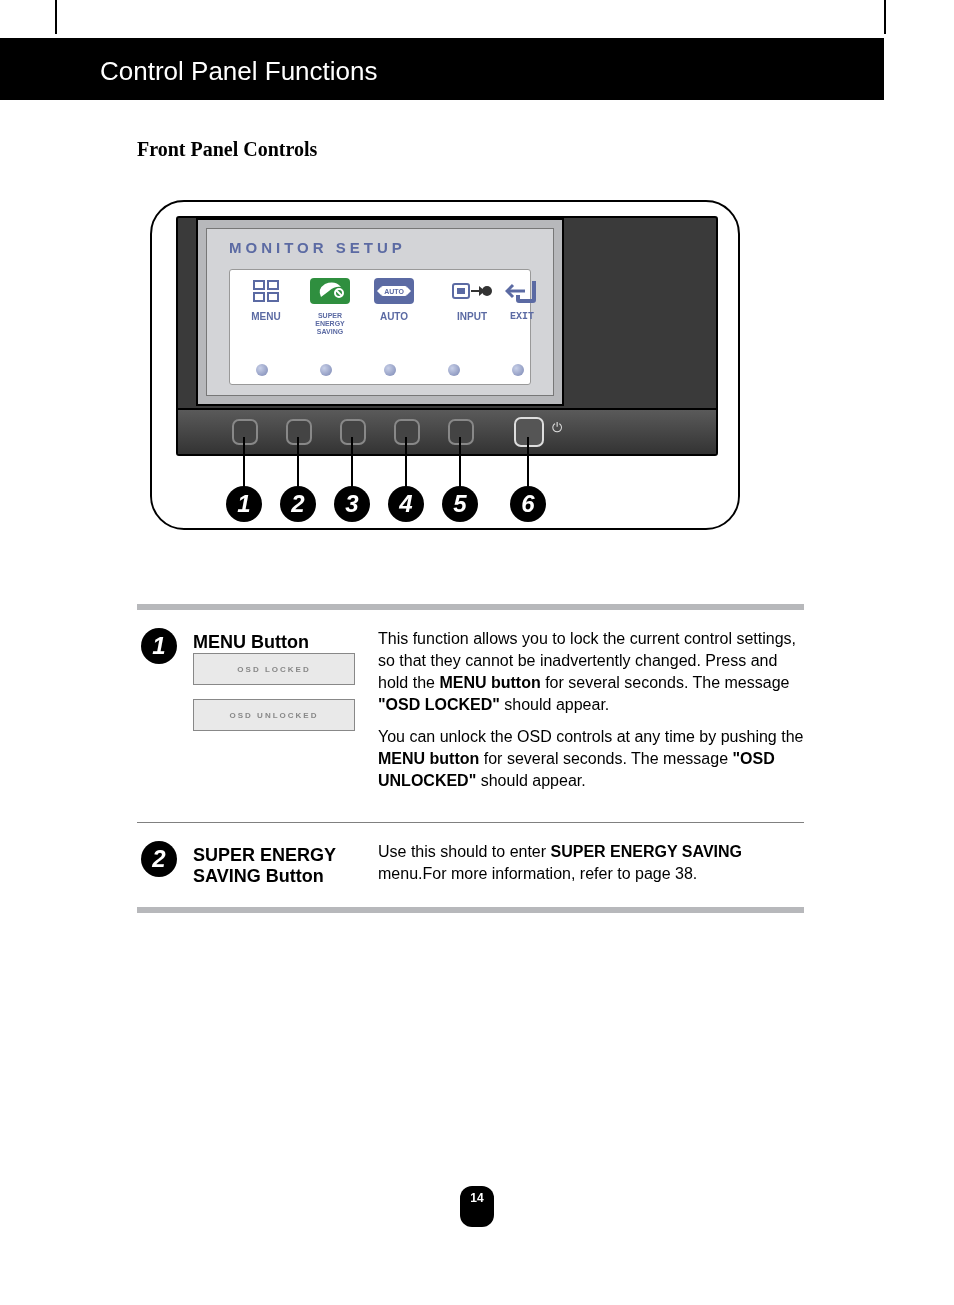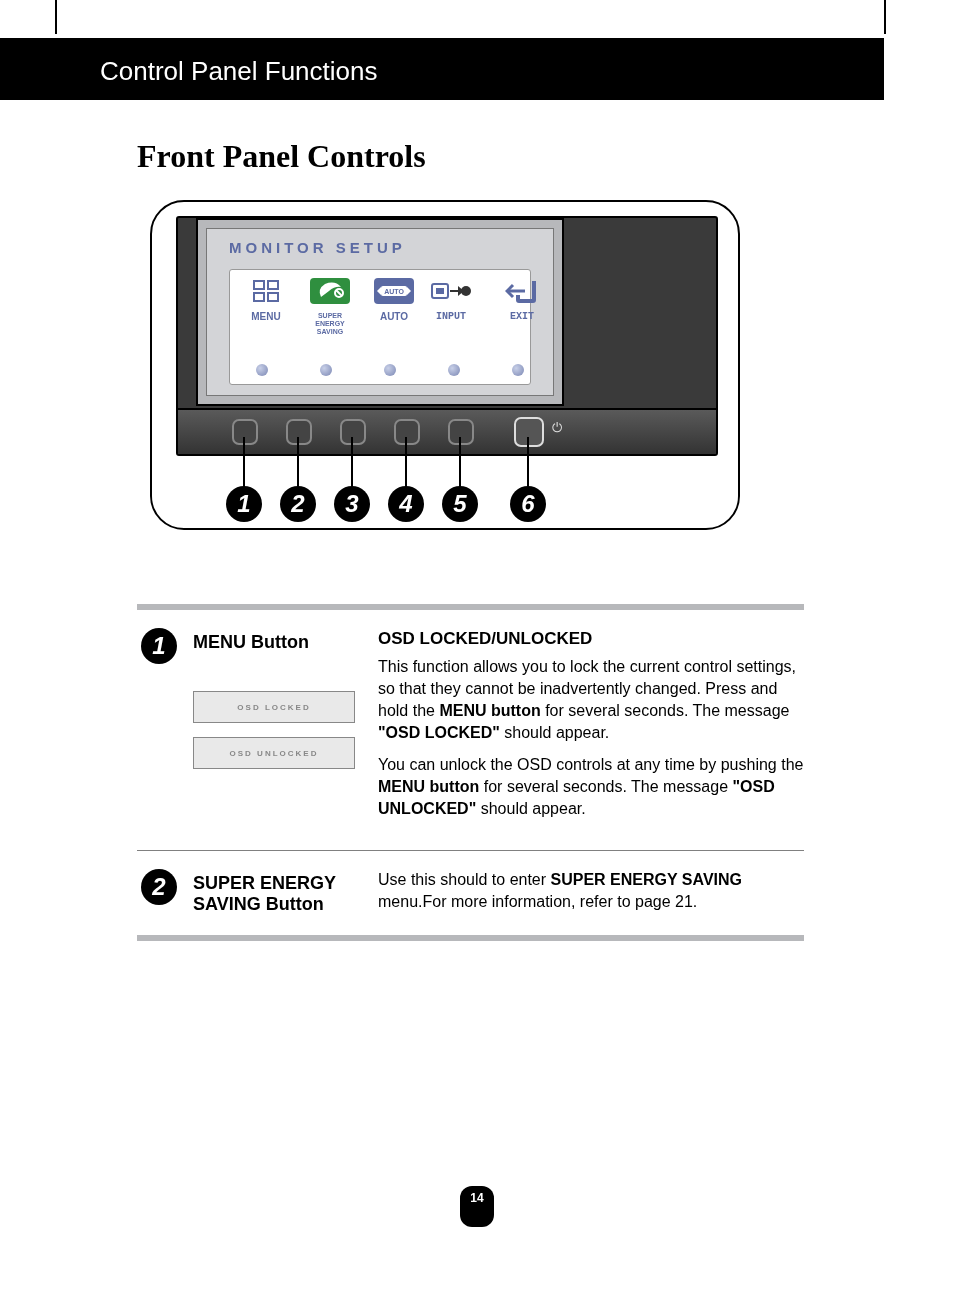--- a/index.html
+++ b/index.html
@@ -6,35 +6,35 @@
   html, body { width: 954px; height: 1305px; font-family: Arial, Helvetica, sans-serif; background: #fff; color: #000; }
   .page { position: relative; width: 954px; height: 1305px; }
   
   .crop-v { position: absolute; top: 0; width: 2px; height: 34px; background: #000; }
   .crop-v.left { left: 55px; }
   .crop-v.right { left: 884px; }
 
   .header-bar { position: absolute; left: 0; top: 38px; width: 884px; height: 62px; background: #000; color: #fff; }
   .header-title { position: absolute; left: 100px; top: 18px; font-size: 26px; font-weight: 400; }
 
-  .section-title { position: absolute; left: 137px; top: 138px; font-family: Georgia, 'Times New Roman', serif; font-size: 32px; font-weight: bold; color: #000; }
+  .section-title { position: absolute; left: 137px; top: 138px; font-family: Georgia, 'Times New Roman', serif; font-size: 20px; font-weight: bold; color: #000; }
 
   
   .illus { position: absolute; left: 150px; top: 200px; width: 590px; height: 330px; border: 2px solid #000; border-radius: 34px; background: #fff; }
   .monitor-body { position: absolute; left: 24px; top: 14px; right: 20px; height: 240px; background: #3a3a3a; border: 2px solid #000; border-radius: 3px; }
   .screen-outer { position: absolute; left: 18px; top: 0; width: 368px; height: 188px; background: #b7b8bb; border: 2px solid #000; }
   .screen-inner { position: absolute; left: 8px; top: 8px; right: 8px; bottom: 8px; background: #d3d4d7; border: 1px solid #777; }
   .screen-title { position: absolute; left: 22px; top: 10px; font-size: 15px; font-weight: bold; letter-spacing: 4px; color: #5b6aa3; }
 
   .icon-row { position: absolute; left: 22px; top: 40px; right: 22px; height: 116px; background: #fff; border: 1px solid #999; border-radius: 3px; }
   .icon-cell { position: absolute; top: 6px; width: 60px; text-align: center; }
   .icon-cell.c1 { left: 6px; }
   .icon-cell.c2 { left: 70px; }
   .icon-cell.c3 { left: 134px; }
-  .icon-cell.c4 { left: 191px; font-family: Liberation Mono, monospace; }
+  .icon-cell.c4 { left: 212px; }
   .icon-cell.c5 { left: 262px; font-family: Liberation Mono, monospace; }
   .icon-box { width: 42px; height: 30px; margin: 0 auto 6px; display: flex; align-items: center; justify-content: center; }
   .label-sm { font-size: 10px; font-weight: bold; color: #5b6aa3; line-height: 10px; }
   .label-xs { font-size: 7px; font-weight: bold; color: #5b6aa3; line-height: 8px; }
 
   .dot-row { position: absolute; left: 0; right: 0; bottom: 6px; height: 14px; }
   .dot { position: absolute; width: 12px; height: 12px; border-radius: 50%; background: radial-gradient(circle at 35% 35%, #c8d0e8, #7a86b3); }
   .dot.d1 { left: 26px; }
   .dot.d2 { left: 90px; }
   .dot.d3 { left: 154px; }
@@ -73,21 +73,21 @@
   .thin-rule { height: 1px; background: #808080; margin: 0; }
   .row { display: flex; padding: 18px 0 20px; }
   .num-col { width: 56px; }
   .name-col { width: 185px; padding-right: 16px; }
   .desc-col { flex: 1; font-size: 16px; line-height: 22px; }
   .num-badge { width: 36px; height: 36px; border-radius: 50%; background: #000; color: #fff; font-size: 24px; font-weight: bold; font-style: italic; text-align: center; line-height: 36px; margin-left: 4px; }
   .name-title { font-size: 18px; font-weight: bold; margin-top: 4px; }
   .desc-heading { font-weight: bold; font-size: 17px; margin-bottom: 6px; }
   .desc-para { margin-bottom: 10px; }
 
-  .osd-imgs { margin-top: 38px; }
+  .osd-imgs { }
   .osd-box { width: 162px; height: 32px; background: #e9e9e9; border: 1px solid #888; text-align: center; line-height: 32px; font-size: 8px; font-weight: bold; letter-spacing: 2px; color: #888; margin-bottom: 14px; }
 
   .page-num { position: absolute; left: 50%; bottom: 78px; transform: translateX(-50%); width: 34px; height: 41px; background: #000; color: #fff; border-radius: 12px; text-align: center; line-height: 24px; font-size: 12px; font-weight: bold; }
 
   
   svg { display: block; }
 </style>
 </head>
 <body>
 <div class="page">
@@ -210,37 +210,36 @@
       <div class="num-badge">1</div>
     </div>
     <div class="name-col">
       <div class="name-title">MENU Button</div>
       <div class="osd-imgs">
         <div class="osd-box">OSD LOCKED</div>
         <div class="osd-box">OSD UNLOCKED</div>
       </div>
     </div>
     <div class="desc-col">
-      <div class="desc-heading">OSD LOCKED/UNLOCKED</div>
       <div class="desc-para"><span>This function allows you to lock the current control settings, so that they cannot be inadvertently changed. Press and hold the </span><b>MENU button</b><span> for several seconds. The message </span><b>"OSD LOCKED"</b><span> should appear.</span></div>
       <div class="desc-para"><span>You can unlock the OSD controls at any time by pushing the </span><b>MENU button</b><span> for several seconds. The message </span><b>"OSD UNLOCKED"</b><span> should appear.</span></div>
     </div>
   </div>
 
   <div class="thin-rule"></div>
 
   <div class="row">
     <div class="num-col">
       <div class="num-badge">2</div>
     </div>
     <div class="name-col">
       <div class="name-title">SUPER ENERGY SAVING Button</div>
     </div>
     <div class="desc-col">
-      <span>Use this should to enter </span><b>SUPER ENERGY SAVING</b><span> menu.For more information, refer to page 21.</span>
+      <span>Use this should to enter </span><b>SUPER ENERGY SAVING</b><span> menu.For more information, refer to page 38.</span>
     </div>
   </div>
 
   <div class="thick-rule"></div>
 </div>
 
 <div class="page-num">14</div>
 
 </div>
 

